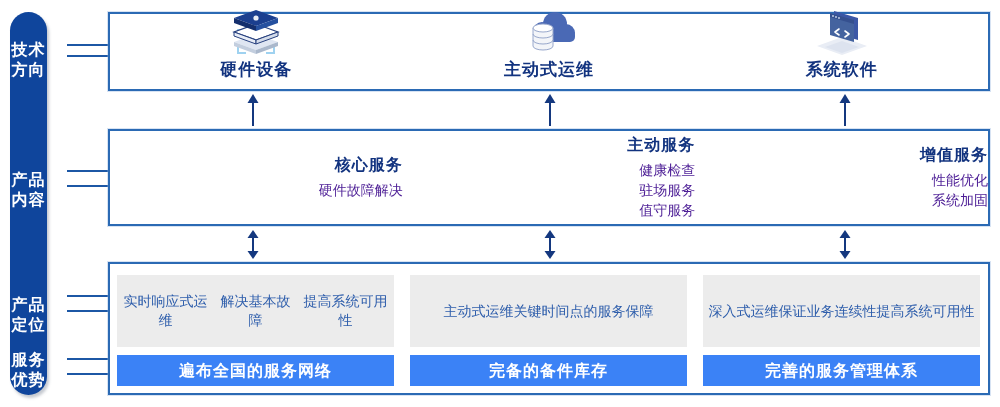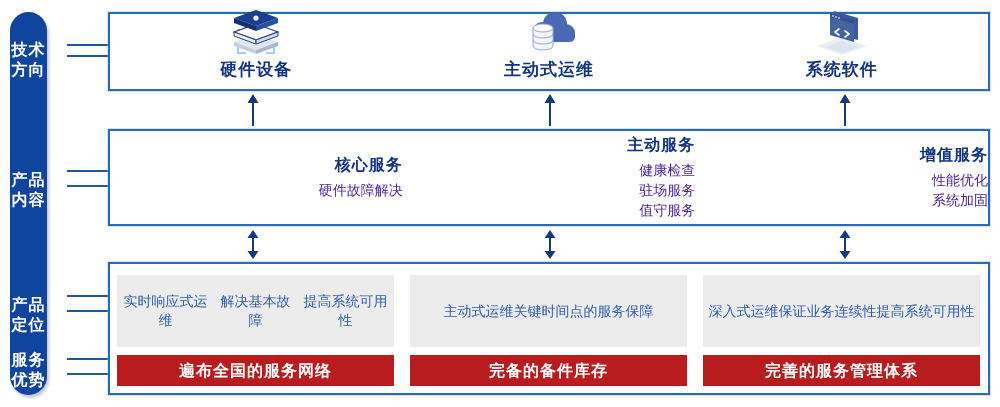--- a/index.html
+++ b/index.html
@@ -28,21 +28,21 @@
   .tech-label { color:#12337f; font-weight:bold; font-size:17px; letter-spacing:1px; }
 
   .svc-col { flex:1; display:flex; flex-direction:column; align-items:flex-end; justify-content:center; text-align:center; }
   .svc-title { color:#12337f; font-weight:bold; font-size:16px; letter-spacing:1px; margin-bottom:4px; }
   .svc-item { color:#4c1d95; font-size:14px; line-height:20px; }
 
   .bot-col { flex:1; display:flex; flex-direction:column; }
   .pos-panel { height:72px; background:#ececec; display:flex; flex-direction:row;
     align-items:center; justify-content:center; }
   .pos-line { color:#2d5dab; font-size:14px; line-height:19px; text-align:center; }
-  .adv-bar { margin-top:8px; height:31px; background:#b91c1c; color:#ffffff;
+  .adv-bar { margin-top:8px; height:31px; background:#3b82f6; color:#ffffff;
     font-weight:bold; font-size:16px; letter-spacing:1px; text-align:center; line-height:31px; }
 
   
   .arrow { position:absolute; width:14px; }
   .arrow svg { display:block; }
 </style>
 </head>
 <body>
 
 <div class="stage">

